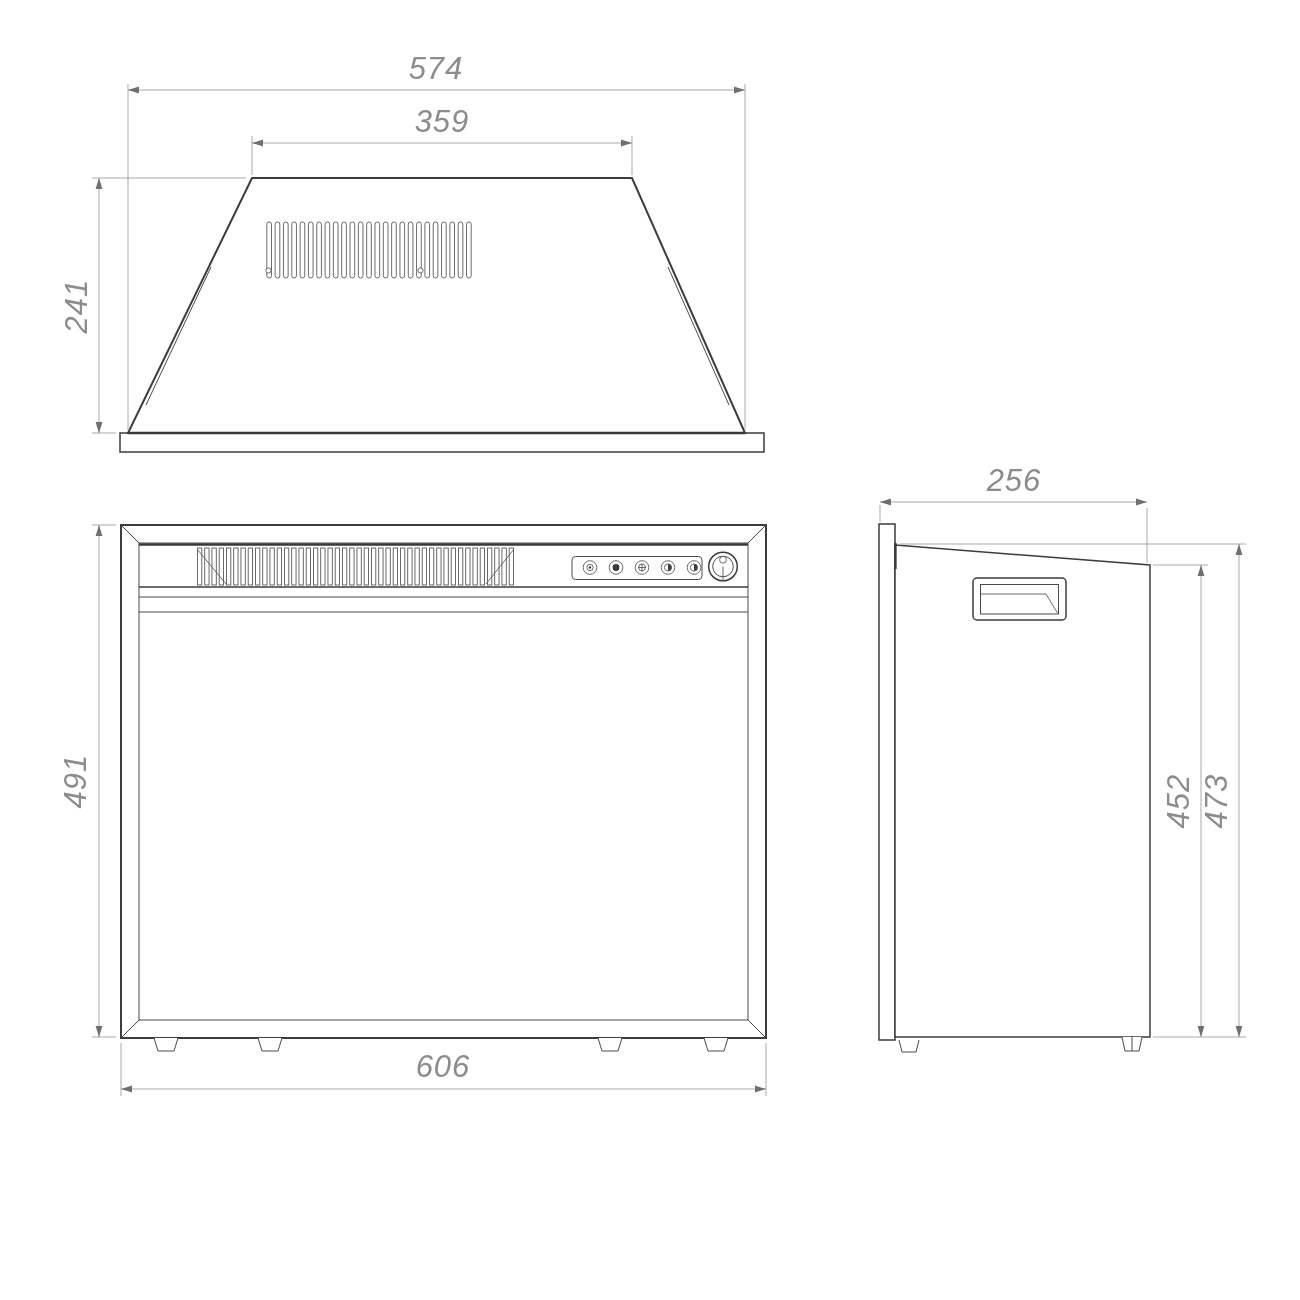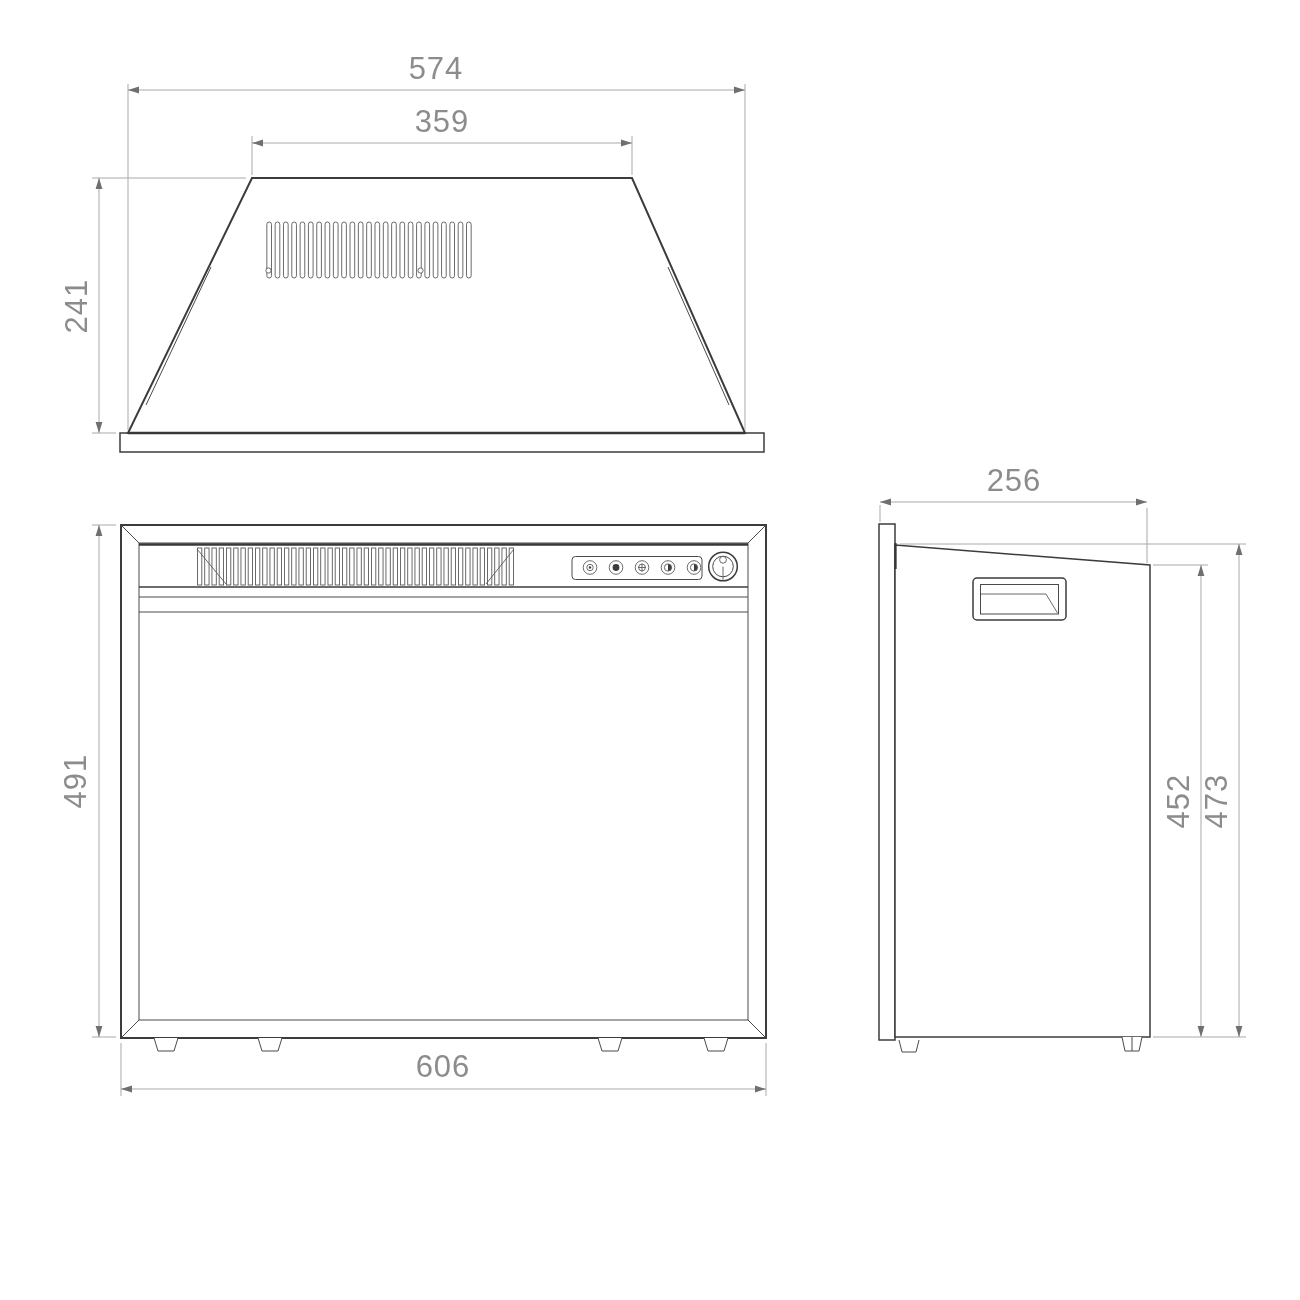--- a/index.html
+++ b/index.html
@@ -1,17 +1,17 @@
 <!DOCTYPE html>
 <html><head>
 <meta charset="utf-8">
 <style>
   html,body{margin:0;padding:0;background:#ffffff;}
   .page{width:1300px;height:1300px;background:#ffffff;position:relative;overflow:hidden;
-        font-family:"Liberation Sans", sans-serif;}
+        font-family:"Liberation Sans", sans-serif;font-style:italic;}
   svg{display:block;}
   
   .edge      {stroke:#3c3c3c; fill:none;}
   .edge-heavy{stroke:#383838; stroke-width:2.3; fill:none;}
   .edge-med  {stroke:#3c3c3c; stroke-width:1.5; fill:none;}
   .edge-thin {stroke:#4a4a4a; stroke-width:1;   fill:none;}
   .edge-hair {stroke:#5a5a5a; stroke-width:0.9; fill:none;}
   .fill-white{fill:#ffffff;}
   
   .dim-line{stroke:#a9a9a9; stroke-width:1; fill:none;}

